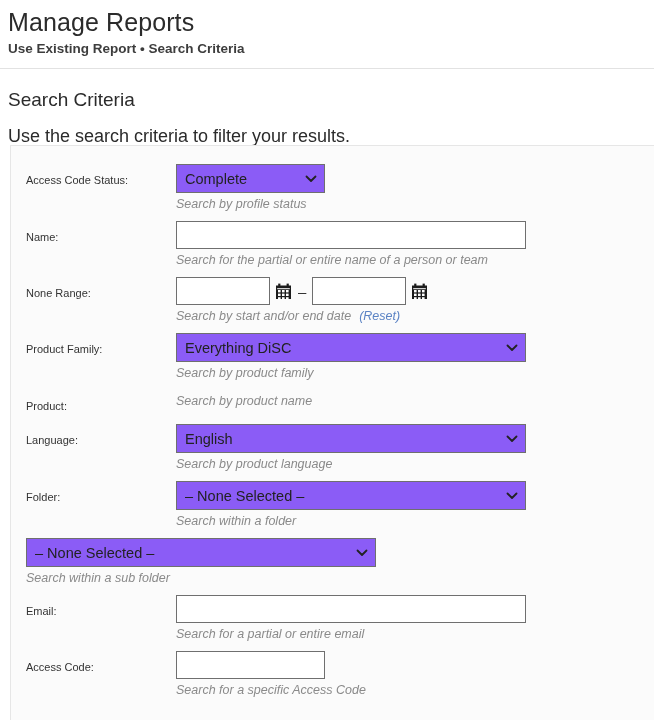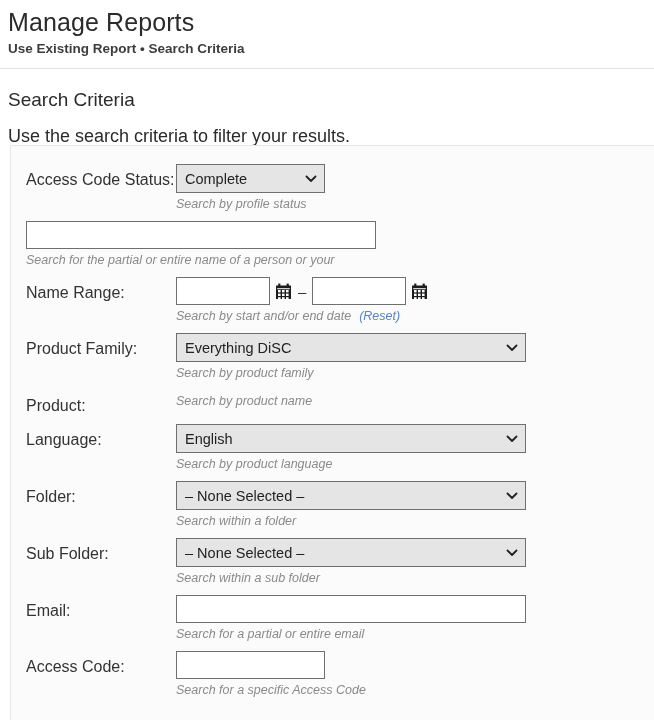--- a/index.html
+++ b/index.html
@@ -70,21 +70,21 @@
 
   .field-row {
     display: flex;
     align-items: flex-start;
     padding: 0 0 0 15px;
     margin-bottom: 8px;
   }
   .field-label {
     width: 150px;
     flex: 0 0 150px;
-    font-size: 16px;
+    font-size: 11px;
     color: #333333;
     line-height: 20px;
     padding-top: 6px;
   }
   .field-control { flex: 1 1 auto; }
 
   .help-text {
     font-size: 12.5px;
     font-style: italic;
     color: #8a8a8a;
@@ -113,21 +113,21 @@
     display: block;
   }
   .w-wide  { width: 350px; }
   .w-small { width: 149px; }
   .w-date  { width: 94px; }
 
   .select-box {
     position: relative;
     height: 29px;
     border: 1px solid #6f6f6f;
-    background: #e5e5e5;
+    background: #8b5cf6;
     display: flex;
     align-items: center;
     padding: 0 26px 0 8px;
     font-size: 14.5px;
     color: #222222;
     white-space: nowrap;
     overflow: hidden;
   }
   .sel-wide  { width: 350px; }
   .sel-small { width: 149px; }
@@ -186,27 +186,28 @@
               <span class="chevron">
                 <svg width="12" height="12" viewBox="0 0 12 12">
                   <path d="M1.5 3.5 L6 8 L10.5 3.5" fill="none" stroke="#222" stroke-width="1.8" stroke-linecap="round" stroke-linejoin="round"></path>
                 </svg>
               </span>
             </div>
             <div class="help-text"><span>Search by profile status</span></div>
           </div>
         </div>
         <div class="field-row">
+          <div class="field-label">Name:</div>
           <div class="field-control">
             <input type="text" class="text-input w-wide" placeholder="" style="">
-            <div class="help-text"><span>Search for the partial or entire name of a person or your</span></div>
-          </div>
-        </div>
-        <div class="field-row">
-          <div class="field-label">Name Range:</div>
+            <div class="help-text"><span>Search for the partial or entire name of a person or team</span></div>
+          </div>
+        </div>
+        <div class="field-row">
+          <div class="field-label">None Range:</div>
           <div class="field-control">
             <div class="date-wrap">
               <input type="text" class="text-input w-date" style="">
               <span class="cal-icon">
                 <svg width="17" height="17" viewBox="0 0 17 17">
                   <rect x="1" y="2.5" width="15" height="13.5" fill="#1c1c1c"></rect>
                   <rect x="3.2" y="0.6" width="2.2" height="3" fill="#1c1c1c"></rect>
                   <rect x="11.6" y="0.6" width="2.2" height="3" fill="#1c1c1c"></rect>
                   <rect x="2.2" y="5.2" width="12.6" height="1" fill="#ffffff"></rect>
                   <rect x="3" y="7" width="2.6" height="2.4" fill="#ffffff"></rect>
@@ -285,21 +286,20 @@
               <span class="chevron">
                 <svg width="12" height="12" viewBox="0 0 12 12">
                   <path d="M1.5 3.5 L6 8 L10.5 3.5" fill="none" stroke="#222" stroke-width="1.8" stroke-linecap="round" stroke-linejoin="round"></path>
                 </svg>
               </span>
             </div>
             <div class="help-text"><span>Search within a folder</span></div>
           </div>
         </div>
         <div class="field-row">
-          <div class="field-label">Sub Folder:</div>
           <div class="field-control">
             <div class="select-box sel-wide">
               <span>– None Selected –</span>
               <span class="chevron">
                 <svg width="12" height="12" viewBox="0 0 12 12">
                   <path d="M1.5 3.5 L6 8 L10.5 3.5" fill="none" stroke="#222" stroke-width="1.8" stroke-linecap="round" stroke-linejoin="round"></path>
                 </svg>
               </span>
             </div>
             <div class="help-text"><span>Search within a sub folder</span></div>

